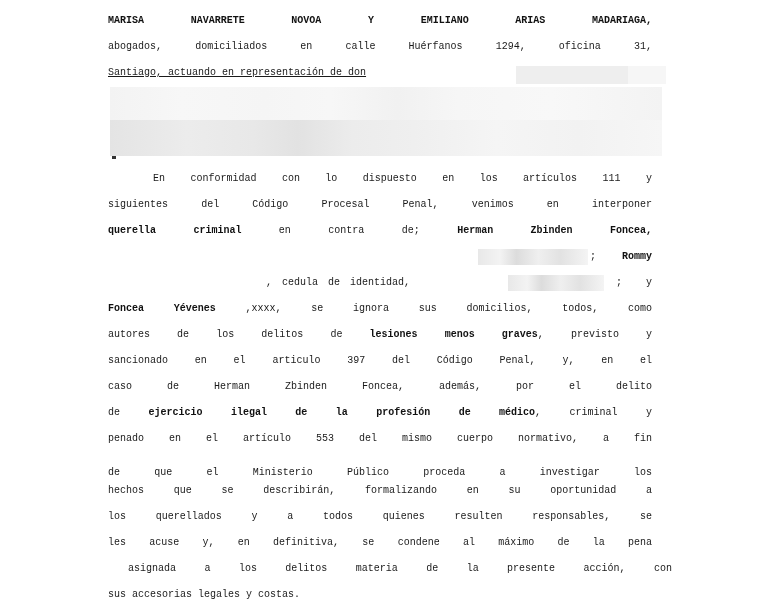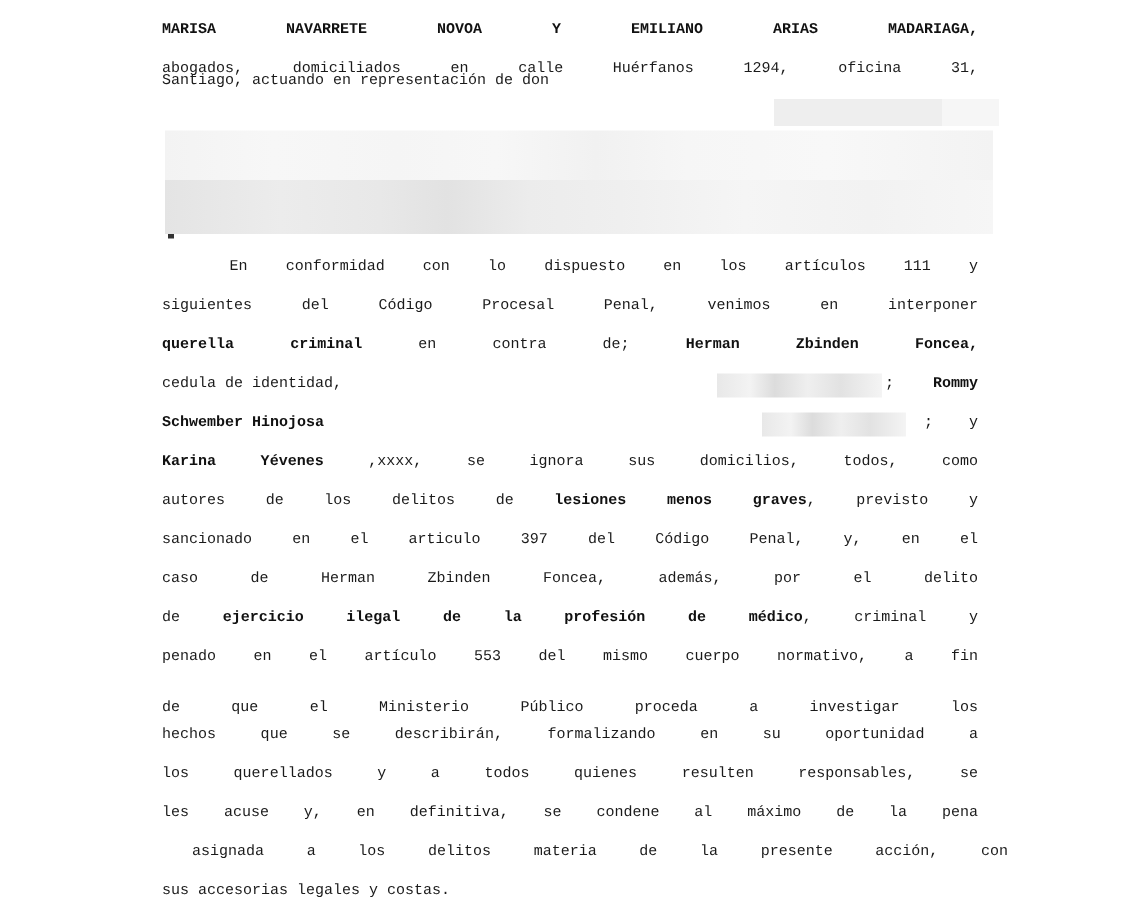--- a/index.html
+++ b/index.html
@@ -69,52 +69,51 @@
 <body>
 
 <div class="page">
 
   <div class="line justify" style="top:8px;">
     <b>MARISA NAVARRETE NOVOA Y EMILIANO ARIAS MADARIAGA,</b>
   </div>
   <div class="line justify" style="top:34px;">
     <span>abogados, domiciliados en calle Huérfanos 1294, oficina 31,</span>
   </div>
-  <div class="line left" style="top:42px;">
+  <div class="line left" style="top:60px;text-decoration:underline;">
     <span>Santiago, actuando en representación de don</span>
   </div>
 
   <div class="redact-block" style="left:408px; top:66px; width:112px; height:18px; background:#eeeeee;"></div>
   <div class="redact-block" style="left:520px; top:66px; width:38px; height:18px; background:#f6f6f6;"></div>
   <div class="redact-block rb-row1" style="left:2px; top:87px; width:552px; height:33px;"></div>
   <div class="redact-block rb-row2" style="left:2px; top:120px; width:552px; height:36px;"></div>
   <div class="dot" style="left:4px; top:156px;"></div>
 
   <div class="line justify" style="top:166px; padding-left:45px; width:499px;">
     <span>En conformidad con lo dispuesto en los artículos 111 y</span>
   </div>
   <div class="line justify" style="top:192px;">
     <span>siguientes del Código Procesal Penal, venimos en interponer</span>
   </div>
   <div class="line justify" style="top:218px; word-spacing:6px;">
     <b>querella criminal</b><span> en contra de; </span><b>Herman Zbinden Foncea,</b>
   </div>
   <div class="line" style="top:244px;">
-    <span style="position:absolute; left:0;">cedula de identidad,</span>
     <span class="redact" style="position:absolute; left:370px; top:8px; width:110px;"></span>
     <span style="position:absolute; left:482px;">; </span>
     <b style="position:absolute; right:0;">Rommy</b>
   </div>
   <div class="line" style="top:270px;">
-    <b style="position:absolute; left:0;">Schwember Hinojosa</b>
+    <span style="position:absolute; left:158px; word-spacing:4px;">, cedula de identidad,</span>
     <span class="redact" style="position:absolute; left:400px; top:8px; width:96px;"></span>
     <span style="position:absolute; right:0; word-spacing:18px;">; y</span>
   </div>
   <div class="line justify" style="top:296px;">
-    <b>Karina Yévenes</b><span> ,xxxx, se ignora sus domicilios, todos, como</span>
+    <b>Foncea Yévenes</b><span> ,xxxx, se ignora sus domicilios, todos, como</span>
   </div>
   <div class="line justify" style="top:322px;">
     <span>autores de los delitos de </span><b>lesiones menos graves</b><span>, previsto y</span>
   </div>
   <div class="line justify" style="top:348px;">
     <span>sancionado en el articulo 397 del Código Penal, y, en el</span>
   </div>
   <div class="line justify" style="top:374px;">
     <span>caso de Herman Zbinden Foncea, además, por el delito</span>
   </div>

